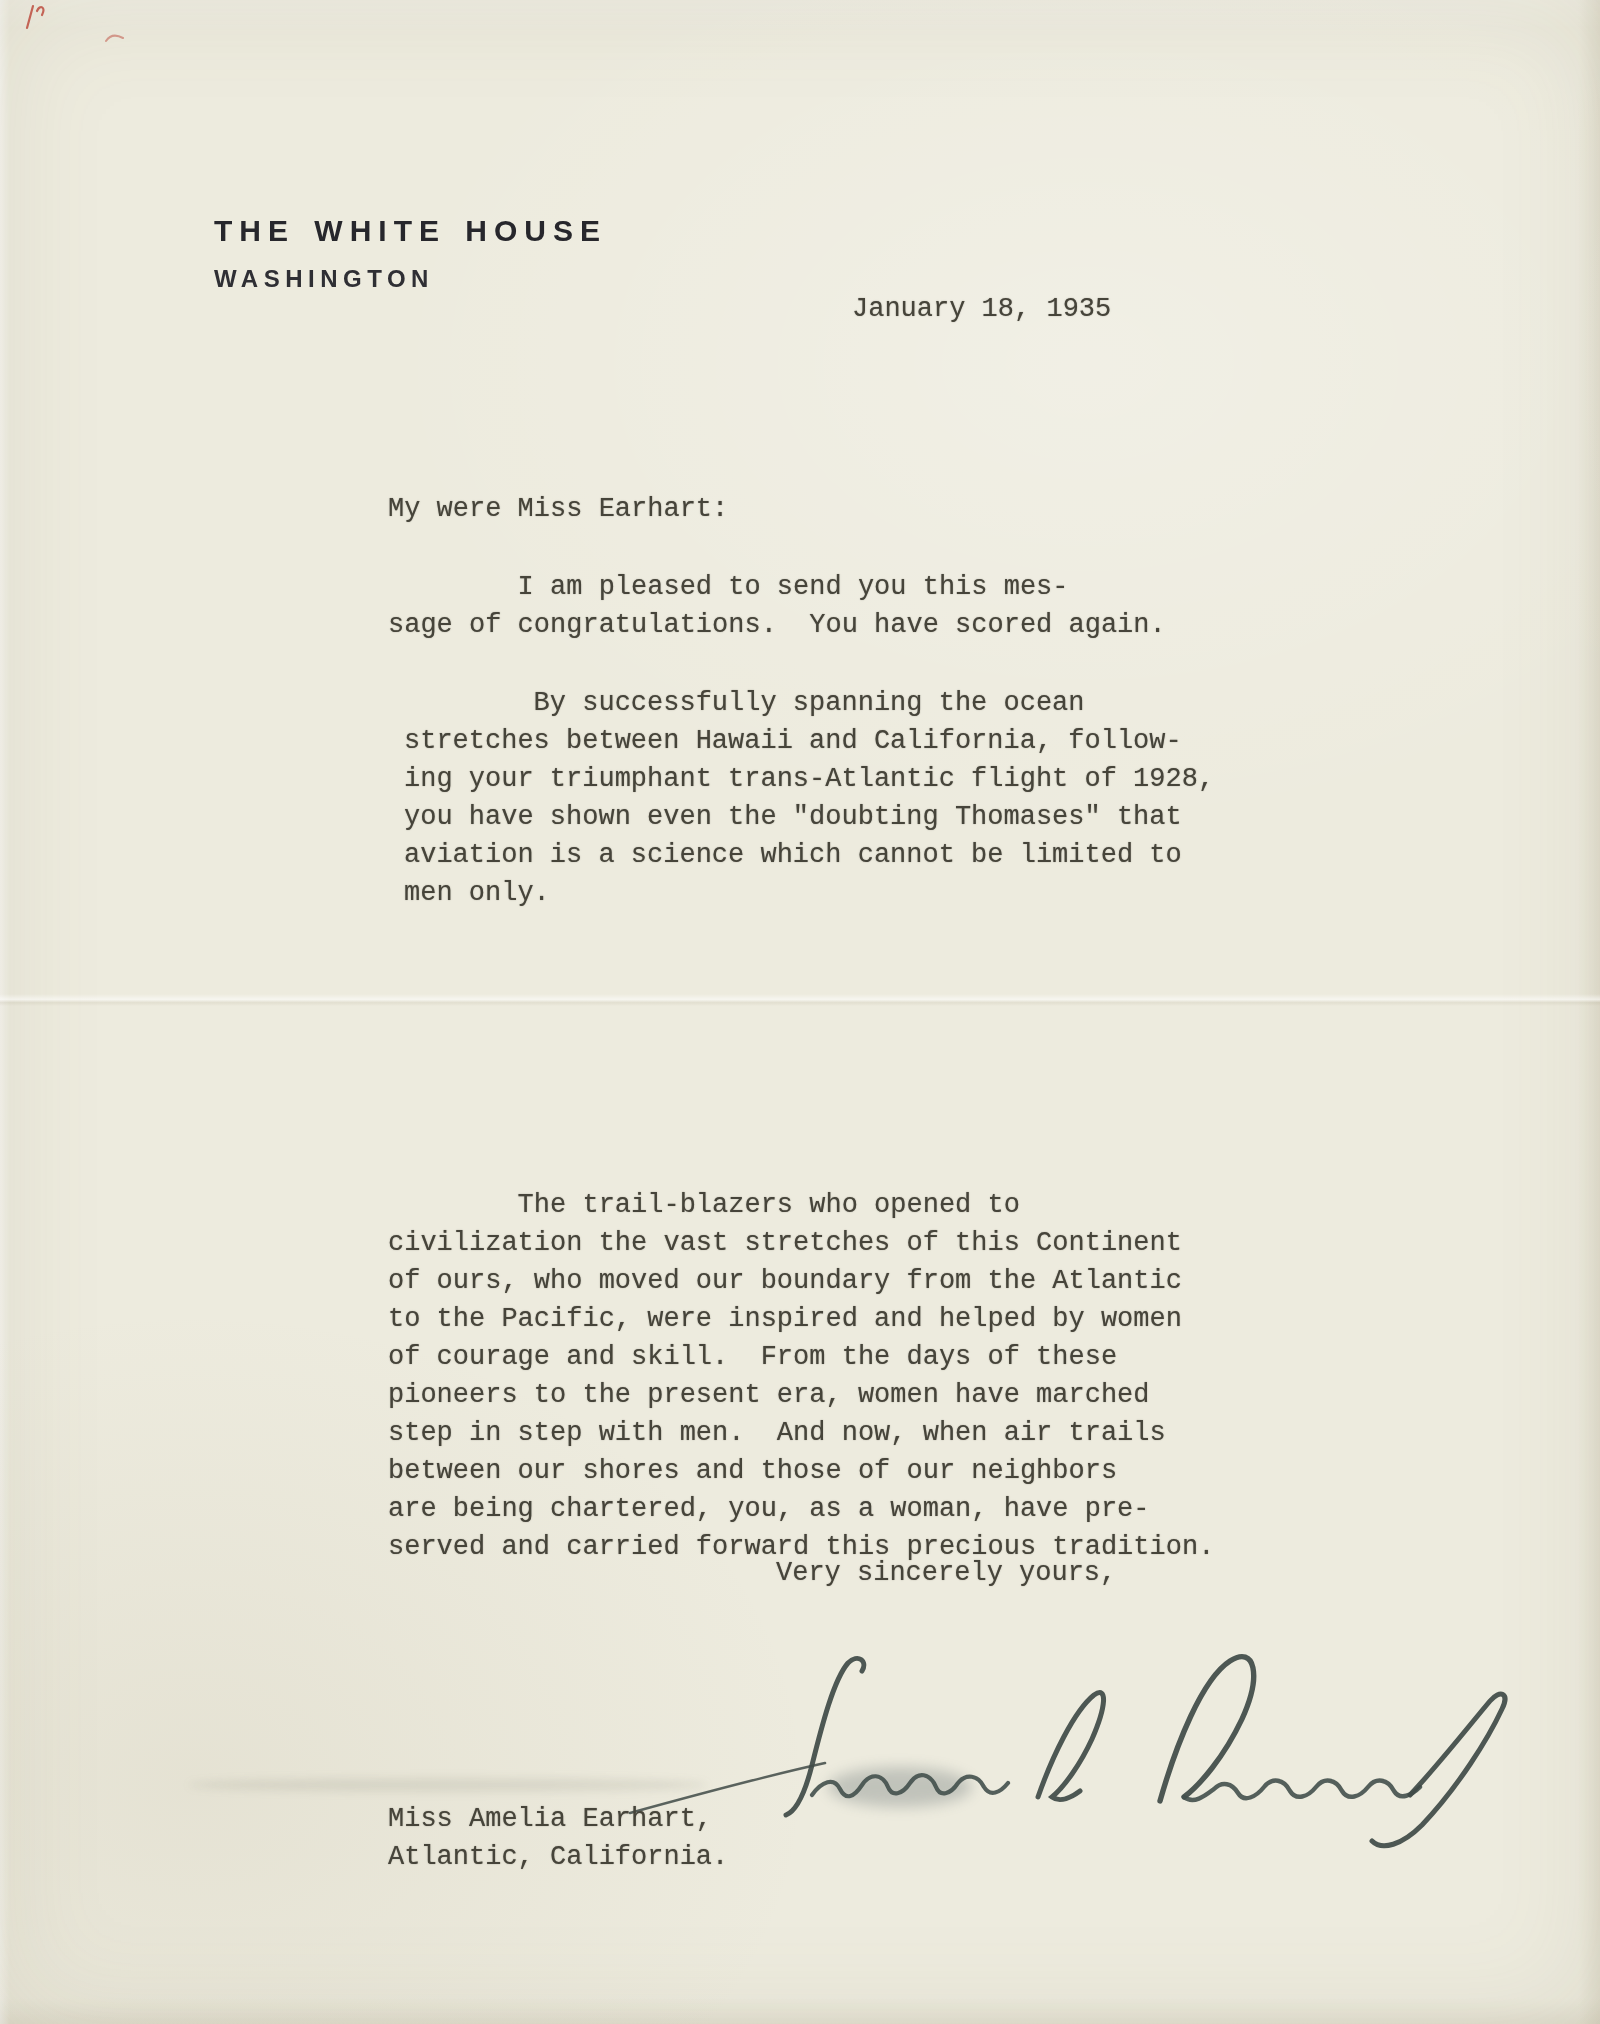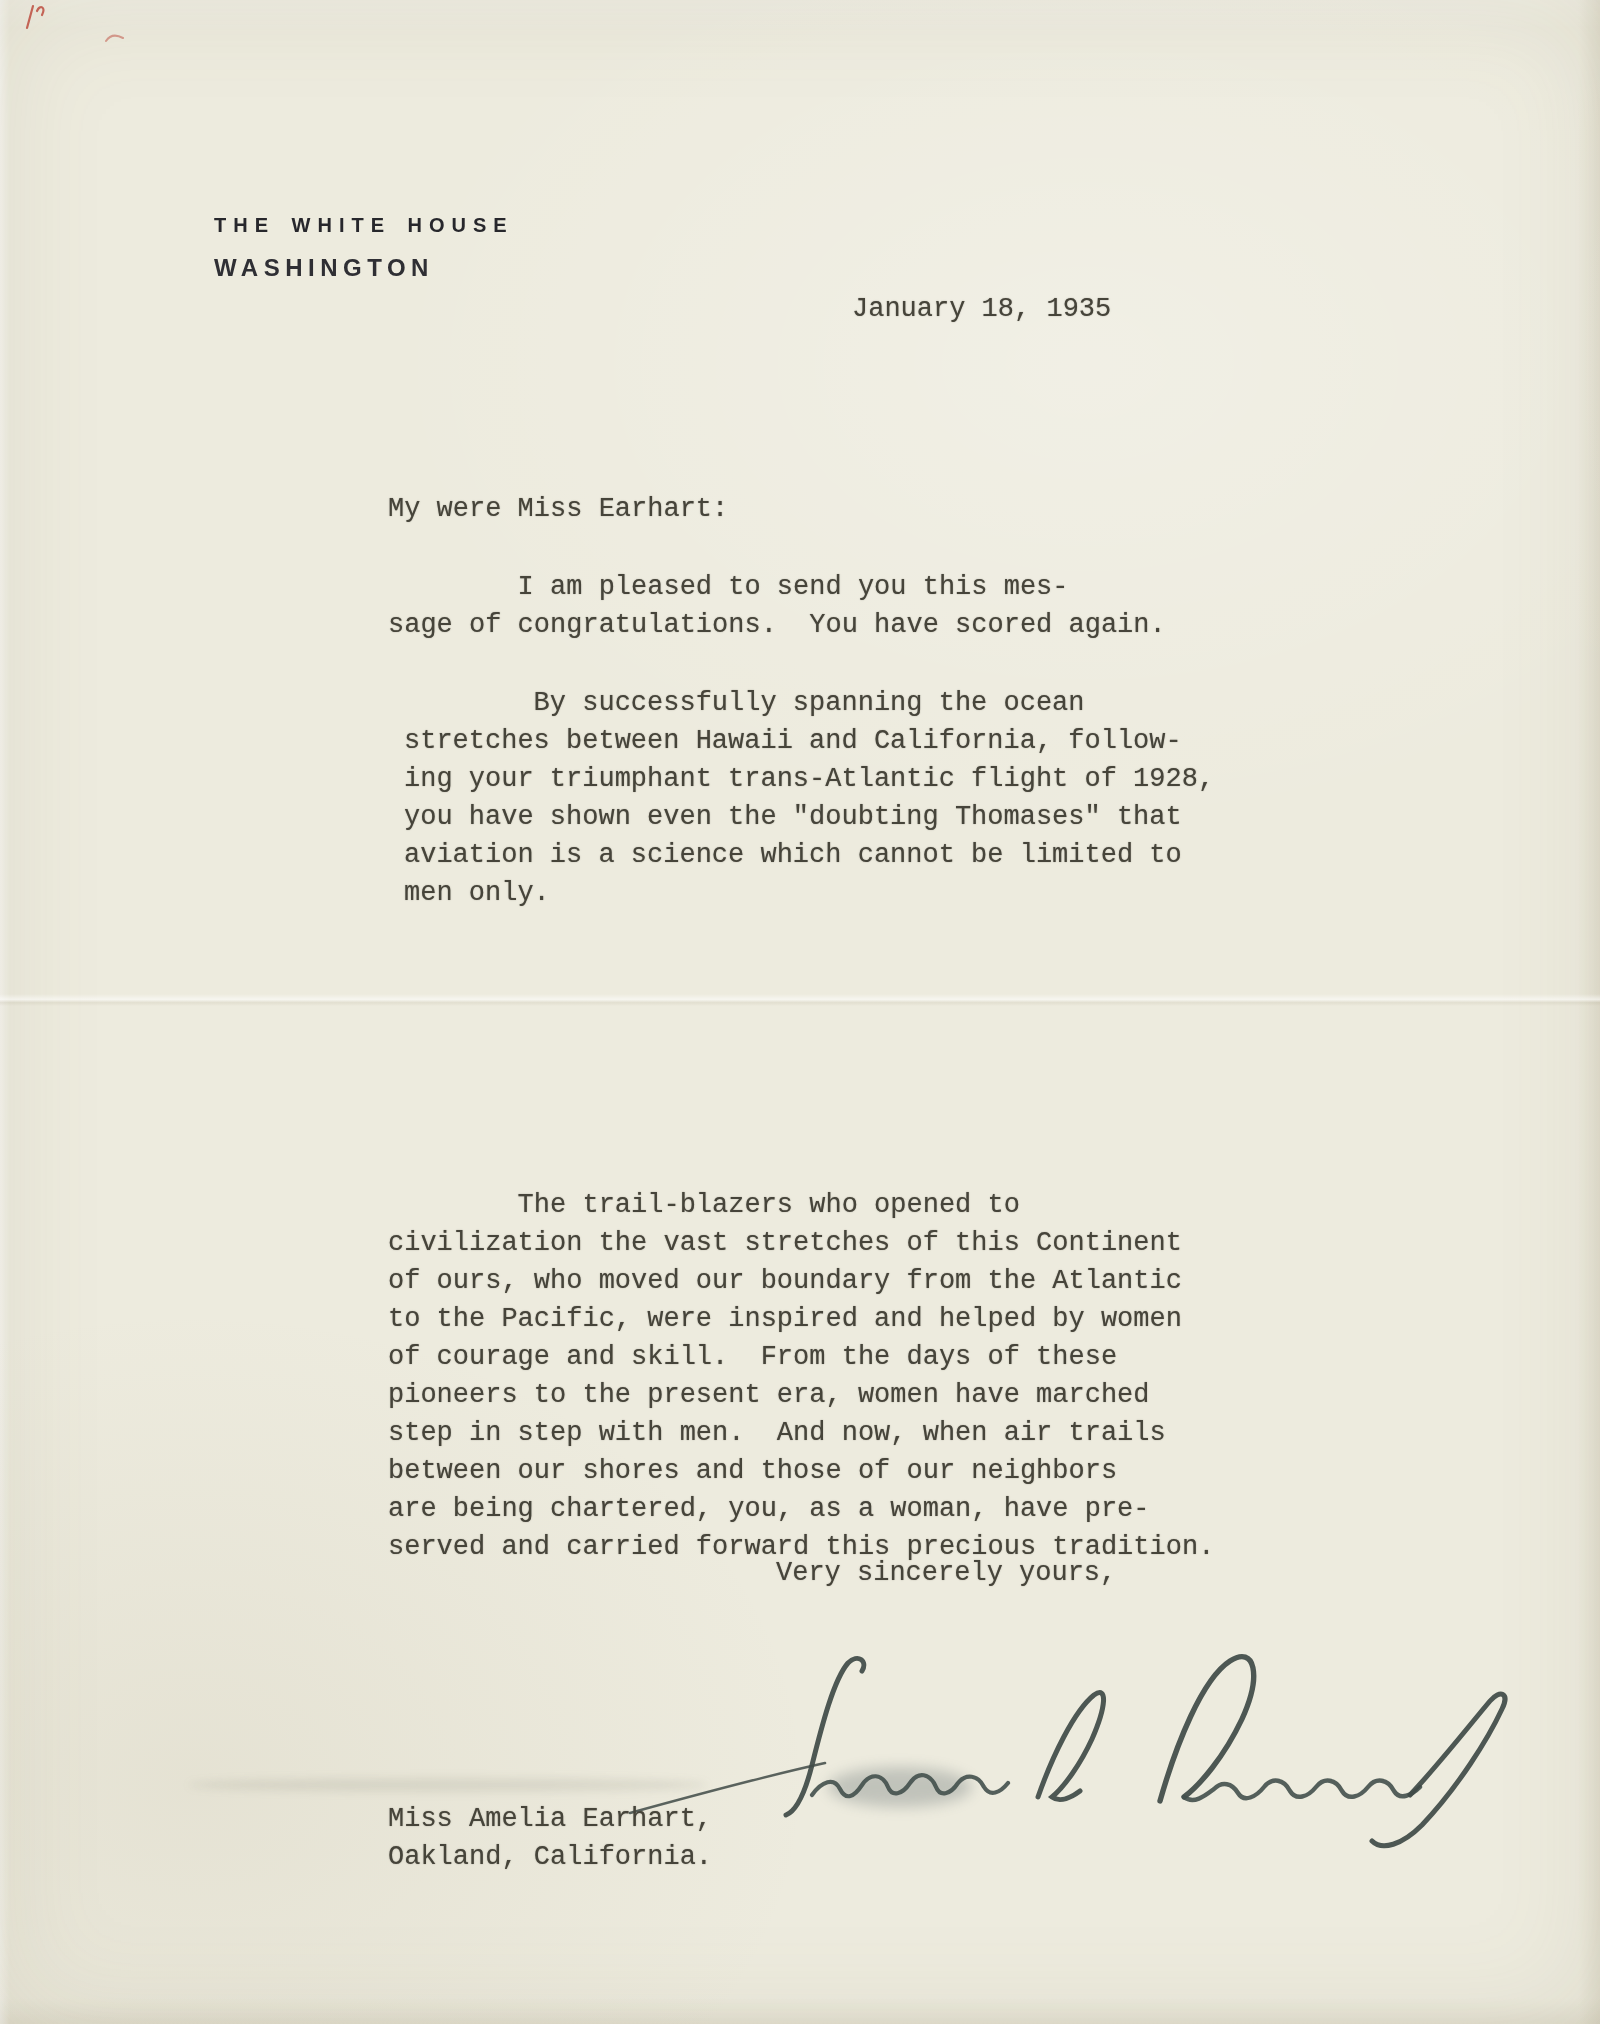--- a/index.html
+++ b/index.html
@@ -18,21 +18,21 @@
       linear-gradient(0deg, rgba(150,140,108,0.12) 0px, transparent 26px),
       linear-gradient(180deg, rgba(255,255,255,0.18) 0px, transparent 30px);
     box-shadow: inset 0 0 110px rgba(122,112,82,0.12);
   }
   .crease{
     position:absolute;left:0;width:1600px;height:12px;pointer-events:none;
     background:linear-gradient(180deg, rgba(255,255,255,0) 0%, rgba(255,255,255,0.55) 45%, rgba(148,138,108,0.12) 72%, rgba(255,255,255,0) 100%);
   }
   .letterhead{position:absolute;left:214px;top:214px;width:382px;color:#2c2c31;}
   .lh-title{
-    font-size:20px;font-weight:600;letter-spacing:7px;word-spacing:4px;
+    font-size:30px;font-weight:600;letter-spacing:7px;word-spacing:4px;
     color:#27272c; white-space:nowrap;
   }
   .lh-sub{
     margin-top:17px;text-align:left;
     font-size:24px;font-weight:600;letter-spacing:5.5px;color:#2f2f34;white-space:nowrap;
   }
   .tw{
     position:absolute;
     font-family:"Liberation Mono","DejaVu Sans Mono",monospace;
     font-size:27px;line-height:38px;color:#46443a;
@@ -116,15 +116,15 @@
     <path d="M 438 152 C 452 112 474 66 494 50 C 508 40 506 62 492 94 C 480 120 464 142 452 152 C 460 158 472 152 480 146" stroke="#3f4a47" stroke-width="5" fill="none" stroke-linecap="round" opacity="0.92"></path>
 
     <path d="M 560 156 C 576 100 602 34 630 16 C 655 0 662 30 642 74 C 624 112 600 140 584 152" stroke="#3f4a47" stroke-width="5.4" fill="none" stroke-linecap="round" opacity="0.92"></path>
 
     <path d="M 584 152 C 594 160 606 150 614 144 C 622 136 632 138 638 148 C 644 158 656 152 664 142 C 672 132 684 134 690 146 C 696 156 708 152 716 142 C 724 132 736 134 742 146 C 748 156 760 152 768 142 C 776 132 788 134 794 146 C 800 156 812 150 820 142" stroke="#43504d" stroke-width="4.4" fill="none" stroke-linecap="round" opacity="0.9"></path>
 
     <path d="M 810 150 C 840 118 868 82 890 56 C 900 44 910 48 902 64 C 888 94 858 142 822 180 C 802 200 782 206 772 196" stroke="#3f4a47" stroke-width="5" fill="none" stroke-linecap="round" opacity="0.92"></path>
   </svg>
 
   <div class="tw recipient">Miss Amelia Earhart,
-Oakland, California.</div>
+Atlantic, California.</div>
 
 </div>
 
 </body></html>

